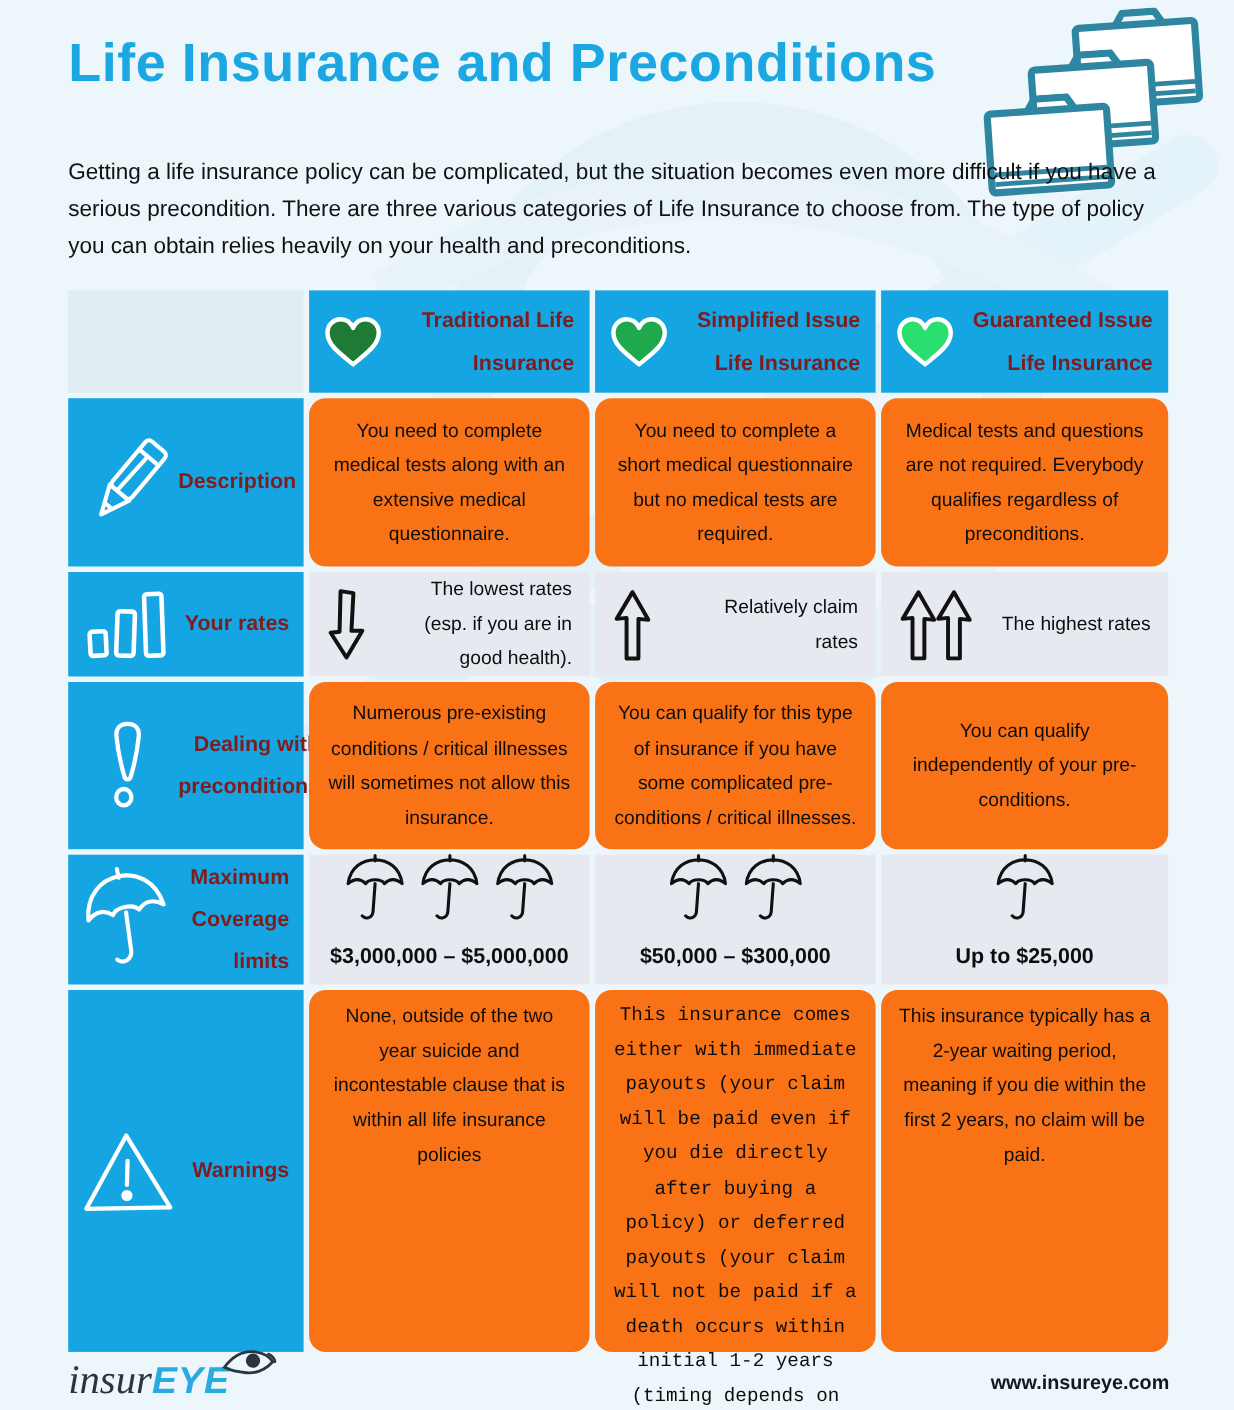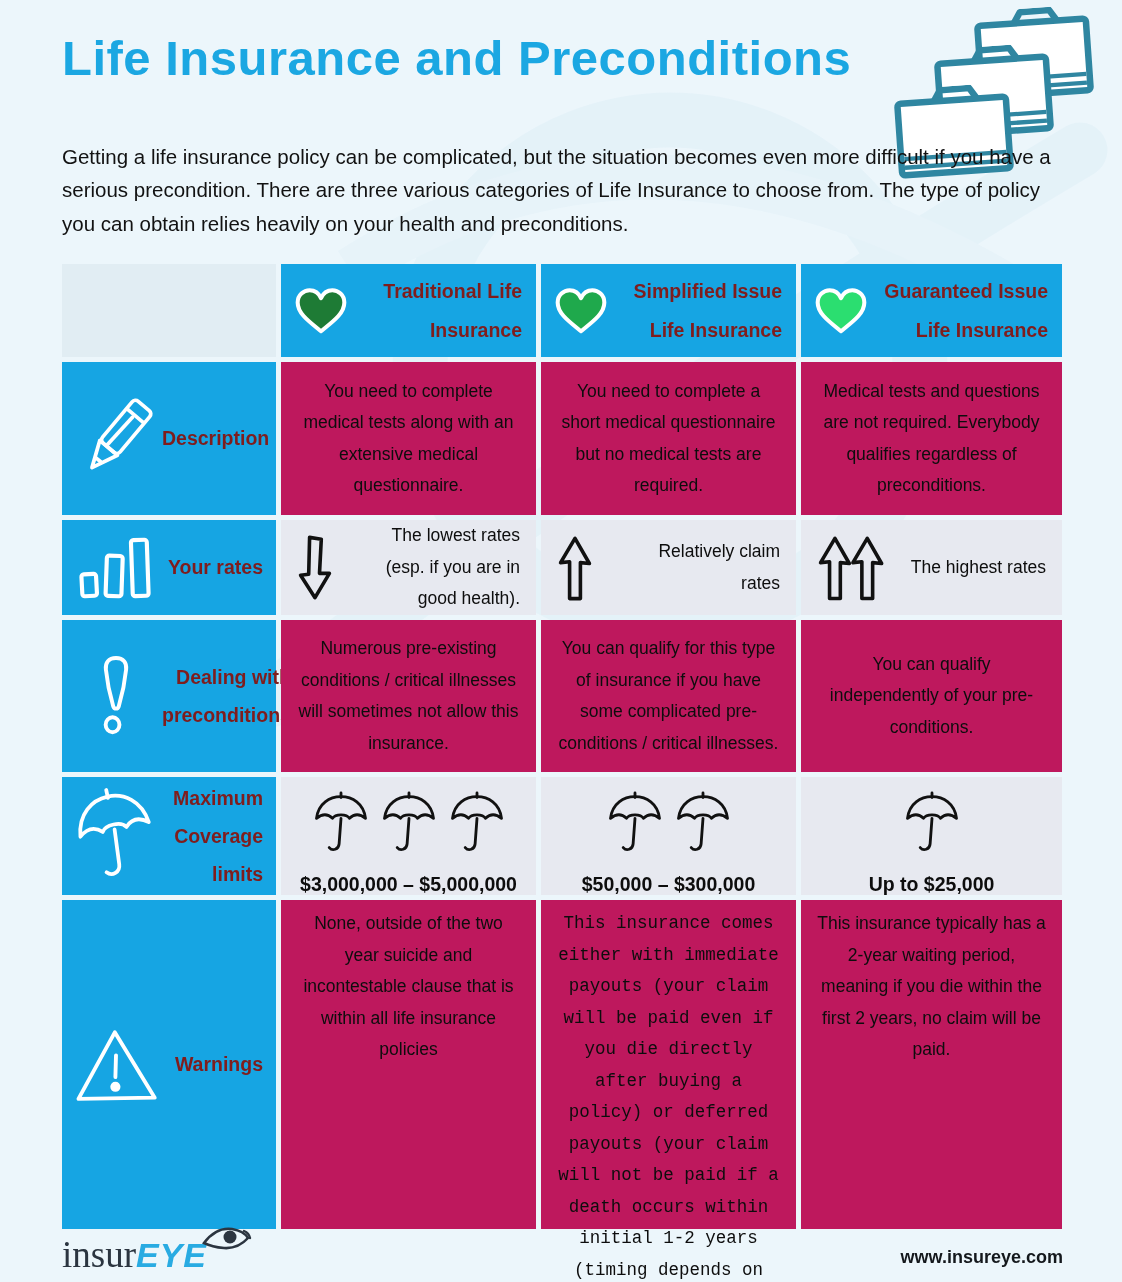--- a/index.html
+++ b/index.html
@@ -27,34 +27,34 @@
   .hdr{display:flex;align-items:center;padding:0 14px 0 12px;}
   .hdr .heart-wrap{flex:0 0 62px;display:flex;align-items:center;justify-content:flex-start;}
   .hdr-label{flex:1;text-align:right;font-weight:bold;font-size:19.5px;line-height:1.95;}
 
   .rowlbl{display:flex;align-items:center;padding:0 13px 0 8px;}
   .rowlbl .ic{flex:0 0 92px;display:flex;align-items:center;justify-content:center;}
   .row-label{flex:1;text-align:right;font-weight:bold;font-size:19.5px;line-height:1.95;}
 
   .cell{display:flex;align-items:center;justify-content:center;text-align:center;
         padding:8px 16px;font-size:17.5px;line-height:1.8;}
-  .dark{background:#be185d;}
+  .dark{background:#f97316;border-radius:15px;}
   .light{background:#E7E9F0;}
 
   .rate-cell{justify-content:flex-start;text-align:right;}
   .rate-cell .rate-icon{flex:0 0 72px;display:flex;justify-content:flex-start;align-items:center;}
   .rate-cell .rate-text{flex:1;text-align:right;}
 
-  .cov-cell{flex-direction:column;justify-content:flex-start;gap:10px;padding-top:14px;}
+  .cov-cell{flex-direction:column;justify-content:flex-end;gap:10px;padding-top:14px;}
   .umb-row{display:flex;gap:6px;align-items:flex-end;justify-content:center;}
   .amount{font-weight:bold;font-size:19.5px;}
 
   
   .logo{left:62px;top:1233px;width:230px;height:48px;}
-  .logo .t1{font-family:"Liberation Serif",serif;font-size:37px;color:#2b3540;margin-top:20px;}
+  .logo .t1{font-family:"Liberation Serif",serif;font-style:italic;font-size:37px;color:#2b3540;margin-top:20px;}
   .logo .t2{font-family:"Liberation Sans",sans-serif;font-style:italic;font-weight:bold;font-size:34px;color:#29ABE2;letter-spacing:1px;}
   .logo .eye{position:absolute;left:138px;top:-10px;}
   .website{right:59px;top:1247px;font-size:18px;font-weight:bold;color:#14181c;margin-left:39px;}
 </style>
 </head>
 <body>
 
 <svg class="watermark" width="880" height="720" viewBox="0 0 880 720" fill="none">
   <circle cx="440" cy="330" r="250" stroke="#DFEFF7" stroke-width="55"></circle>
   <path d="M40 660 Q430 360 850 110" stroke="#DFEFF7" stroke-width="55" stroke-linecap="round"></path>

